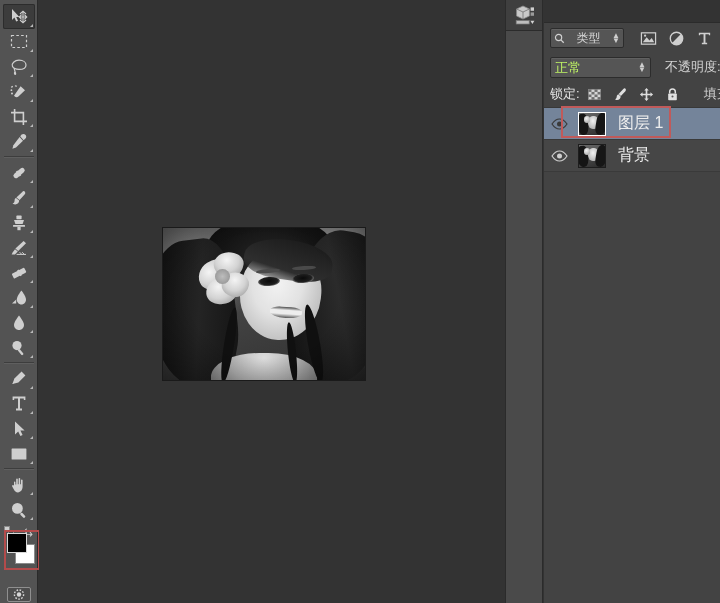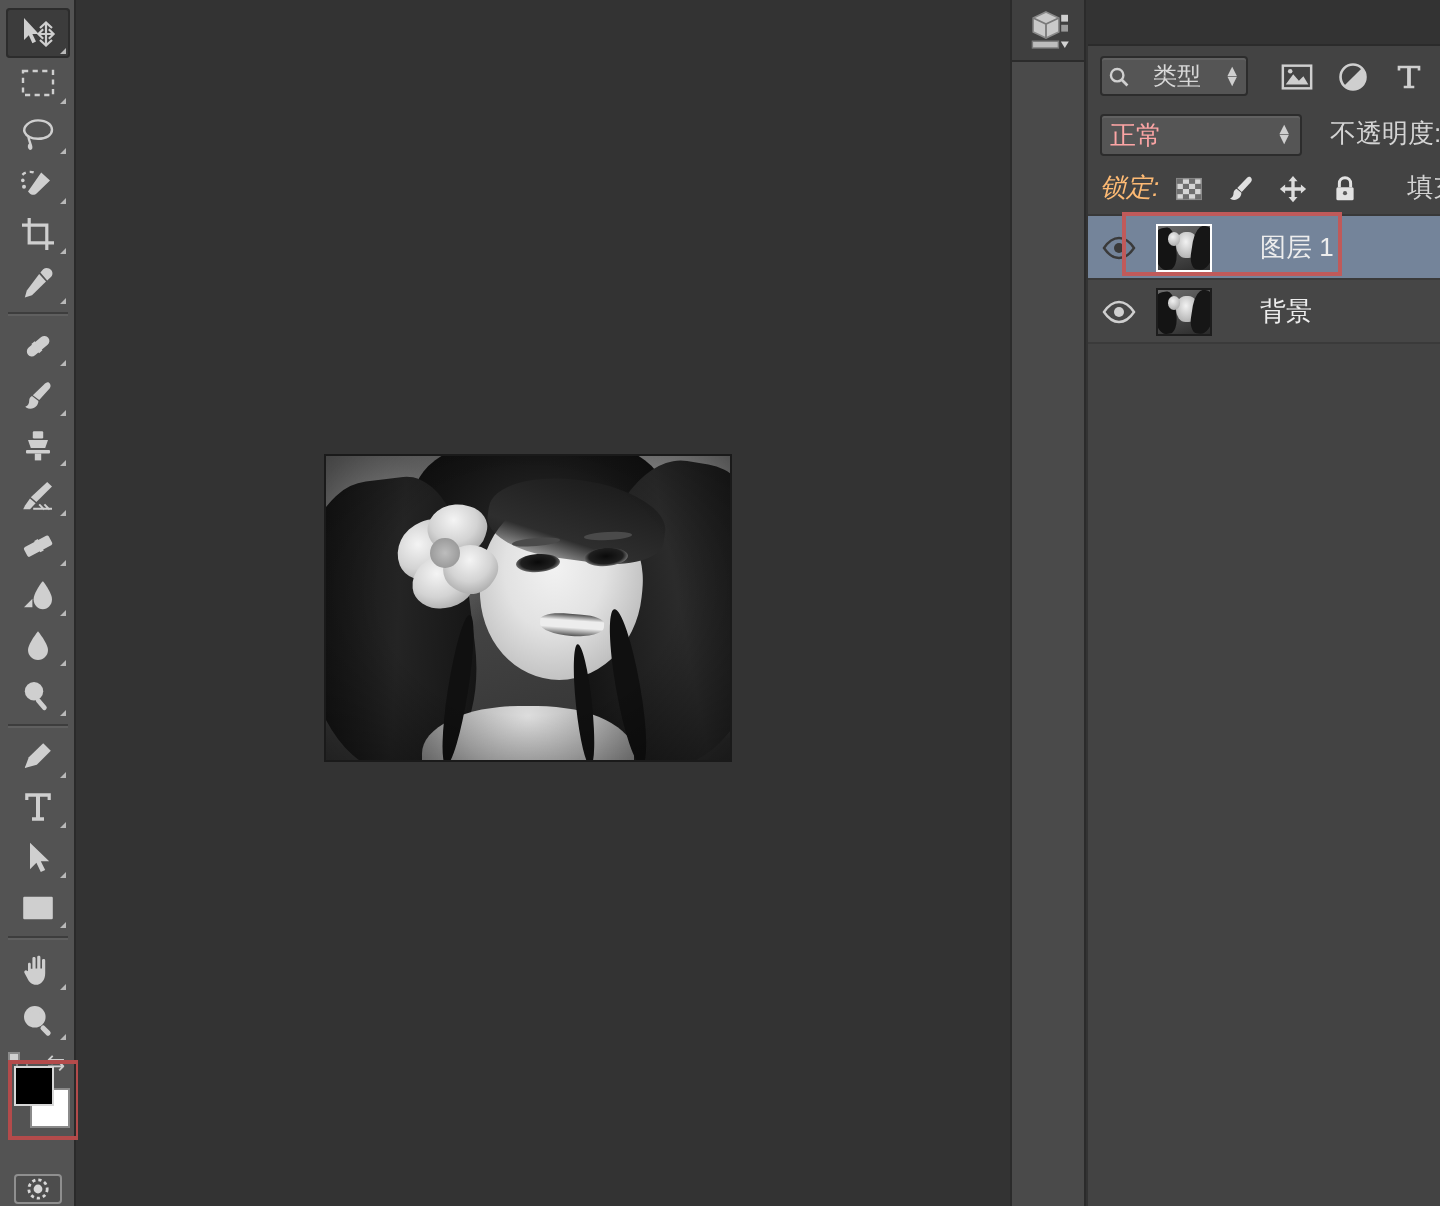--- a/index.html
+++ b/index.html
@@ -350,39 +350,39 @@
     box-sizing: border-box;
   }
   #blend-select {
     width: 101px;
     height: 21px;
     margin-left: 2px;
     padding: 0 4px;
     justify-content: space-between;
   }
   #blend-select .txt {
-    color: #fca5a5;
+    color: #bef264;
     font-size: 13px;
     line-height: 15px;
   }
   .panel-label {
     color: #d4d4d4;
     font-size: 13px;
     white-space: nowrap;
   }
   #opacity-label { margin-left: 14px; }
 
   #lp-lock {
     height: 26px;
     display: flex;
     align-items: center;
     padding: 0 6px;
     box-sizing: border-box;
   }
-  #lock-label { font-size: 13px; color: #fdba74; font-style: italic; }
+  #lock-label { font-size: 13px; color: #e5e5e5; }
   #lock-icons {
     display: flex;
     align-items: center;
     gap: 11px;
     margin-left: 7px;
   }
   .li { width: 15px; height: 15px; display: block; }
   #fill-label { margin-left: 24px; }
 
   #layer-list {
@@ -421,22 +421,22 @@
     border: 1px solid #1d1d1d;
     box-sizing: border-box;
     overflow: hidden;
     position: relative;
     background: #5a5a5a;
   }
   .layer-row.selected .thumb { border-color: #ffffff; }
   .thumb .mini { position: absolute; inset: 0; transform: scale(1); }
   .layer-name {
     color: #ededed;
-    font-size: 13px;
-    margin-left: 20px;
+    font-size: 16px;
+    margin-left: 8px;
     white-space: nowrap;
   }
   .layer-name.italic { }
 
   #layer-annot {
     position: absolute;
     left: 17px; top: -2px;
     width: 110px;
     height: 32px;
     border: 2px solid #c05a5a;

